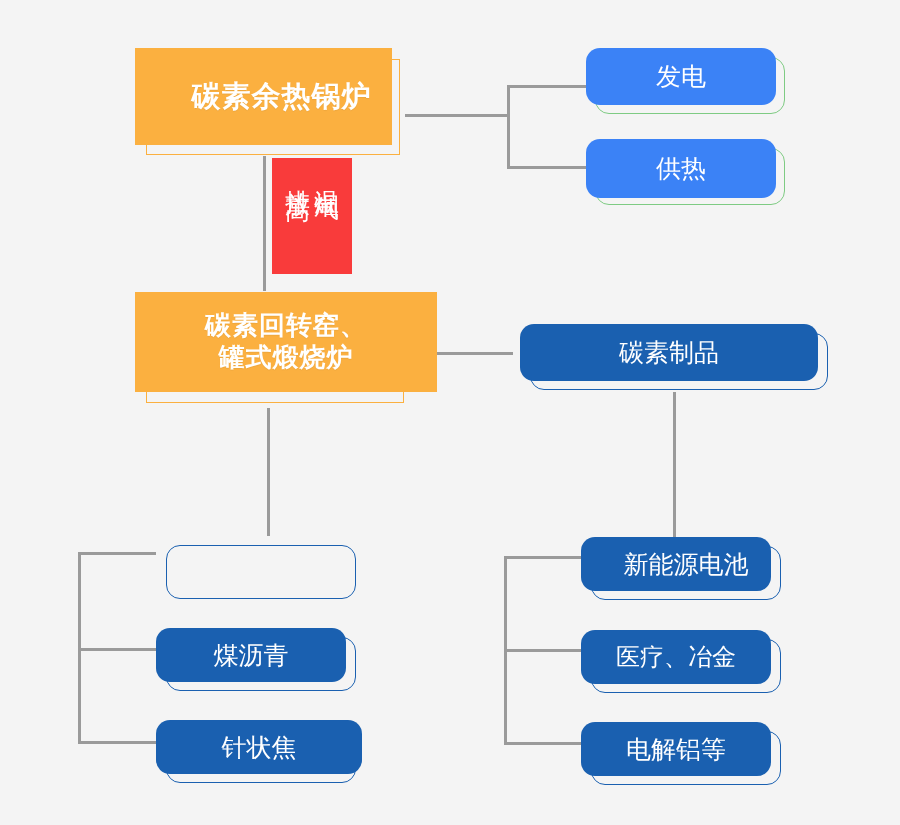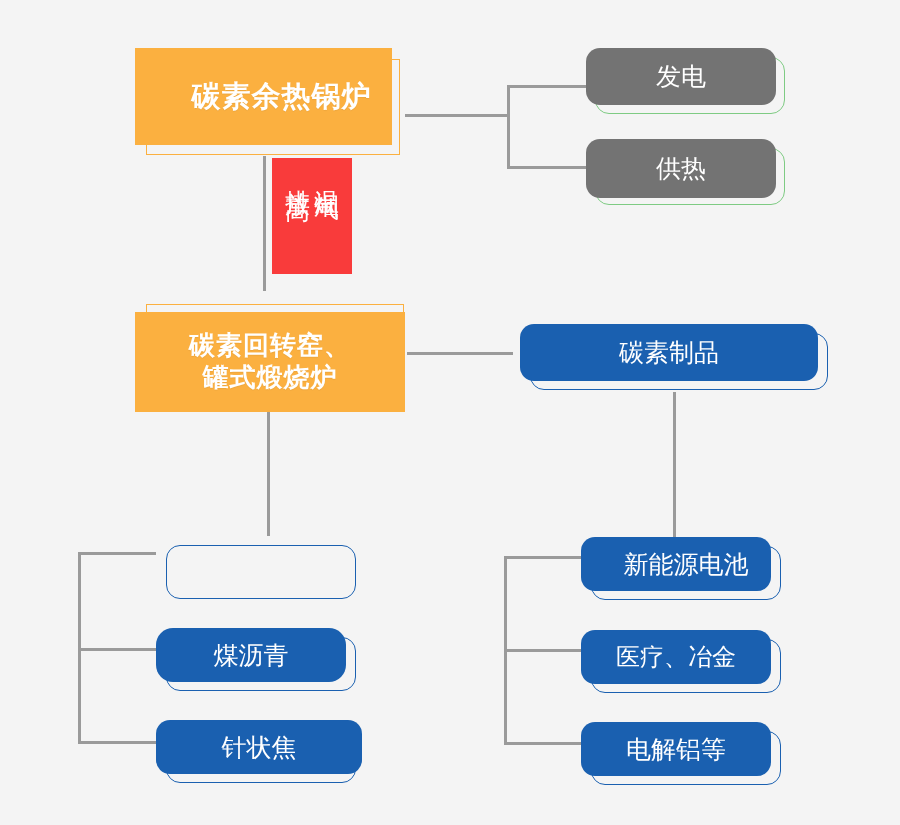--- a/index.html
+++ b/index.html
@@ -64,21 +64,21 @@
     writing-mode:vertical-rl;
     text-orientation:upright;
     letter-spacing:3px;
     font-size:25px;
     line-height:1;
     color:#fff;
   }
 
   
   .node.green{
-    background:#737373;
+    background:#3b82f6;
     border-radius:14px;
   }
   .outline.green-ol{border:1.5px solid #7ecb83;border-radius:14px;}
 
   
   .node.blue{
     background:#1a60b0;
     border-radius:14px;
   }
   .outline.blue-ol{border:1.5px solid #1a60b0;border-radius:14px;}
@@ -113,36 +113,36 @@
 
   <div class="outline orange-ol" style="left:146px;top:59px;width:254px;height:96px;"></div>
   <div class="node orange" style="left:135px;top:48px;width:257px;height:97px;font-size:29px;padding-left:36px;">碳素余热锅炉</div>
 
   <div class="node red" style="left:272px;top:158px;width:80px;height:116px;">
     <span class="vcol">温烟气</span>
     <span class="vcol">排放高</span>
   </div>
 
   <div class="outline orange-ol" style="left:146px;top:304px;width:258px;height:99px;"></div>
-  <div class="node orange" style="left:135px;top:292px;width:270px;height:100px;font-size:26px;margin-top:20px;">碳素回转窑、
+  <div class="node orange" style="left:135px;top:292px;width:302px;height:100px;font-size:26px;">碳素回转窑、
 罐式煅烧炉</div>
 
   <div class="outline green-ol" style="left:595px;top:57px;width:190px;height:57px;"></div>
   <div class="node green" style="left:586px;top:48px;width:190px;height:57px;font-size:25px;">发电</div>
 
   <div class="outline green-ol" style="left:595px;top:148px;width:190px;height:57px;"></div>
   <div class="node green" style="left:586px;top:139px;width:190px;height:59px;font-size:25px;">供热</div>
 
   <div class="outline blue-ol" style="left:530px;top:333px;width:298px;height:57px;"></div>
   <div class="node blue" style="left:520px;top:324px;width:298px;height:57px;font-size:25px;">碳素制品</div>
 
   <div class="outline blue-ol" style="left:166px;top:545px;width:190px;height:54px;"></div>
 
   <div class="outline blue-ol" style="left:166px;top:637px;width:190px;height:54px;"></div>
-  <div class="node blue" style="left:156px;top:628px;width:190px;height:54px;font-size:25px;border-radius:17px;">煤沥青</div>
+  <div class="node blue" style="left:156px;top:628px;width:190px;height:54px;font-size:25px;">煤沥青</div>
 
   <div class="outline blue-ol" style="left:166px;top:729px;width:190px;height:54px;"></div>
   <div class="node blue" style="left:156px;top:720px;width:206px;height:54px;font-size:25px;">针状焦</div>
 
   <div class="outline blue-ol" style="left:591px;top:546px;width:190px;height:54px;"></div>
   <div class="node blue" style="left:581px;top:537px;width:190px;height:54px;font-size:25px;padding-left:20px;">新能源电池</div>
 
   <div class="outline blue-ol" style="left:591px;top:639px;width:190px;height:54px;"></div>
   <div class="node blue" style="left:581px;top:630px;width:190px;height:54px;font-size:24px;">医疗、冶金</div>
 

